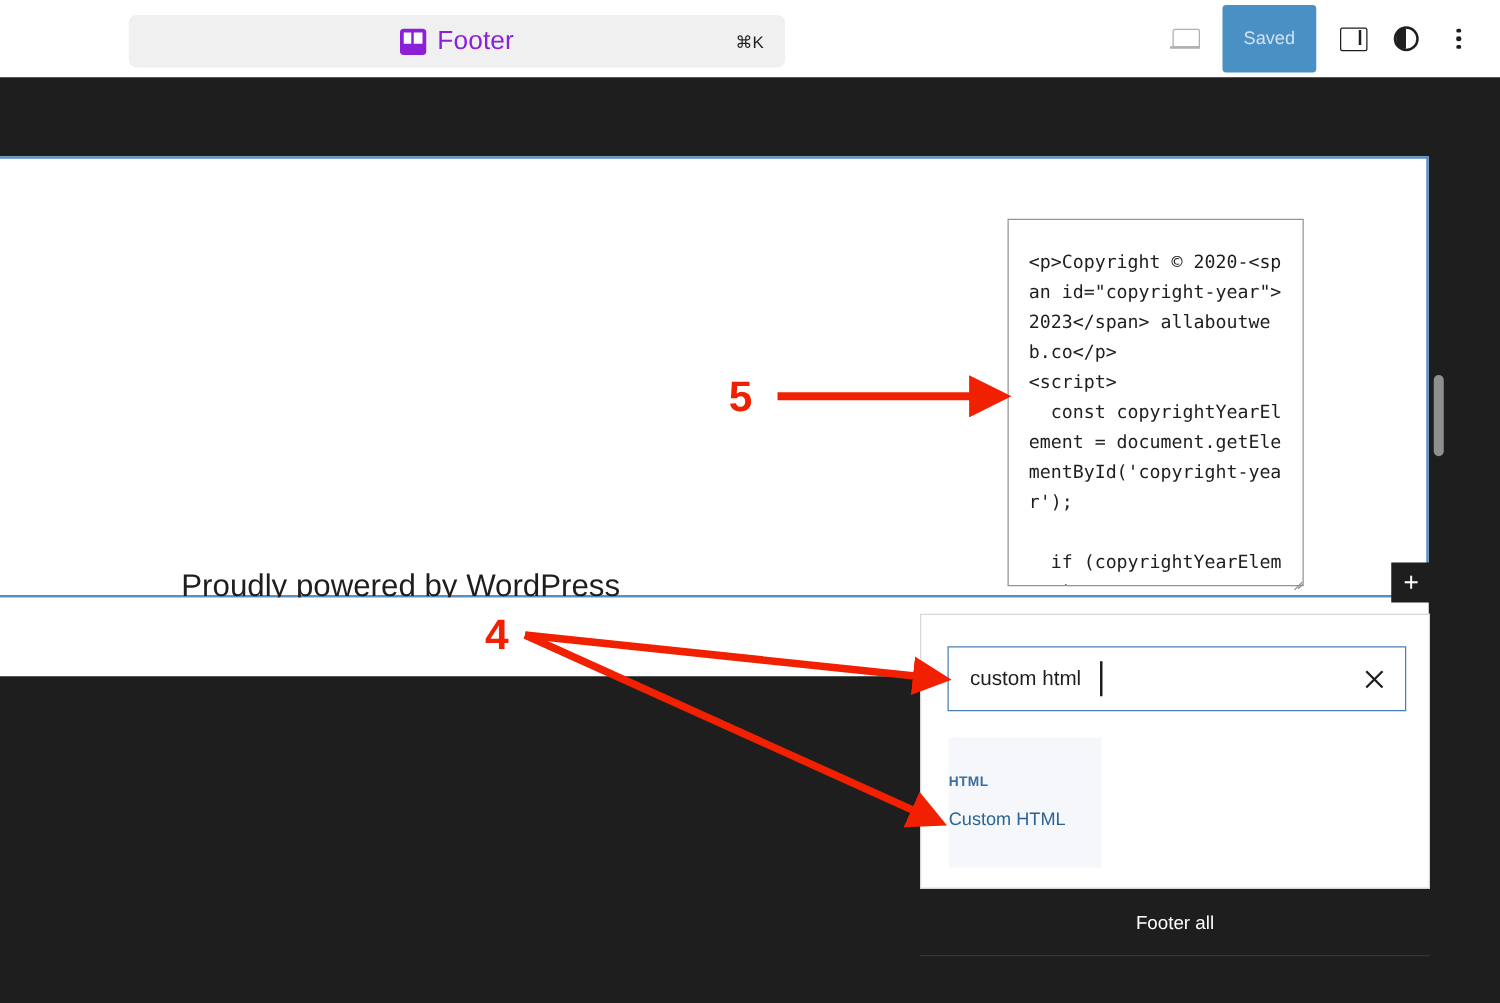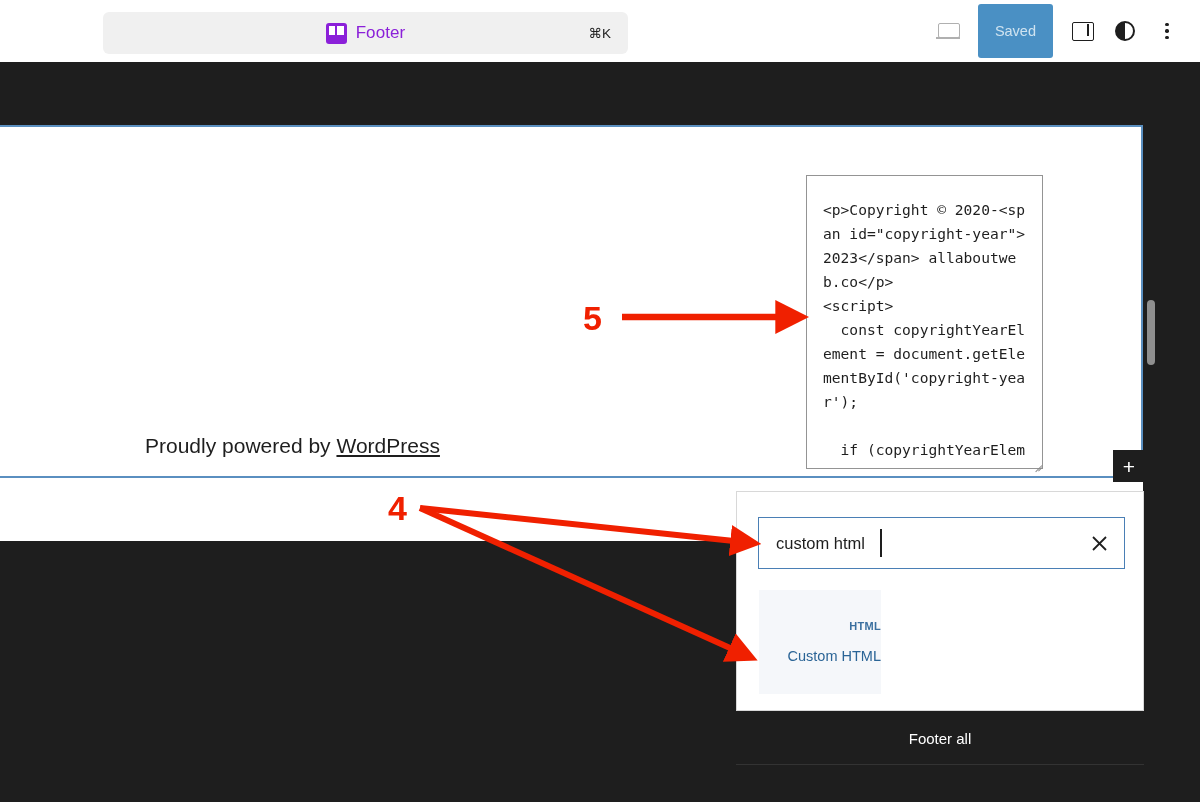--- a/index.html
+++ b/index.html
@@ -31,21 +31,21 @@
   }
   .tpl-icon::before {
     content: ""; position: absolute; left: 3px; top: 3px;
     width: 6px; height: 9px; background: #ffffff;
   }
   .tpl-icon::after {
     content: ""; position: absolute; left: 11px; top: 3px;
     width: 7px; height: 9px; background: #ffffff;
   }
   .cmd-label {
-    font-size: 17px; color: #8b20d9; letter-spacing: 0.1px;
+    font-size: 21px; color: #8b20d9; letter-spacing: 0.1px;
   }
   .cmd-shortcut {
     position: absolute; right: 17px; top: 50%; transform: translateY(-50%);
     font-size: 13.5px; color: #1e1e1e;
   }
 
   .topbar-right {
     position: absolute; right: 12px; top: 0; height: 62px;
     display: flex; align-items: center; gap: 0px;
   }
@@ -94,22 +94,22 @@
     position: absolute; left: 0; top: 62px; width: 1200px; height: 63px;
     background: #1e1e1e;
   }
   .selected-block {
     position: absolute; left: 0; top: 125px; width: 1143px; height: 353px;
     background: #ffffff;
     border-top: 2px solid #5a8fc0; border-bottom: 2px solid #5a8fc0;
     border-right: 2px solid #5a8fc0;
   }
   .powered-text {
-    position: absolute; left: 145px; top: 307px;
-    font-size: 21px; color: #1e1e1e; white-space: nowrap;
+    position: absolute; left: 145px; top: 328px;
+    font-size: 25px; color: #1e1e1e; white-space: nowrap;
   }
   .powered-text a { color: #1e1e1e; text-decoration: underline; }
 
   .html-textarea {
     position: absolute; left: 806px; top: 175px;
     width: 237px; height: 294px;
     border: 1.5px solid #949494; background: #ffffff;
     font-family: "DejaVu Sans Mono", monospace;
     font-size: 14.6px; line-height: 24px;
     color: #1e1e1e; padding: 22px 14px 8px 16px;
@@ -177,21 +177,21 @@
     width: 30px; height: 30px; background: none; border: none;
     cursor: pointer; display: flex; align-items: center; justify-content: center;
   }
   .clear-btn svg { display: block; }
 
   .block-card {
     position: absolute; left: 22px; top: 98px;
     width: 122px; height: 104px;
     background: #f5f7fa;
     display: flex; flex-direction: column;
-    align-items: flex-end; justify-content: center;
+    align-items: flex-start; justify-content: center;
     cursor: pointer; gap: 16px;
   }
   .block-card .bc-icon {
     font-size: 11px; font-weight: bold; color: #3a6f9f; letter-spacing: 0.3px;
   }
   .block-card .bc-label {
     font-size: 14.5px; color: #2a6496;
   }
 
   .browse-all {

